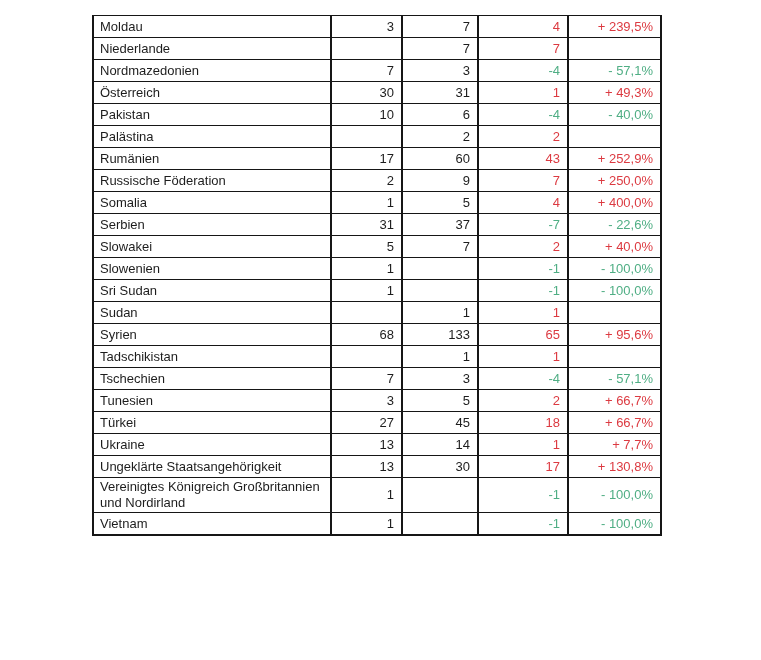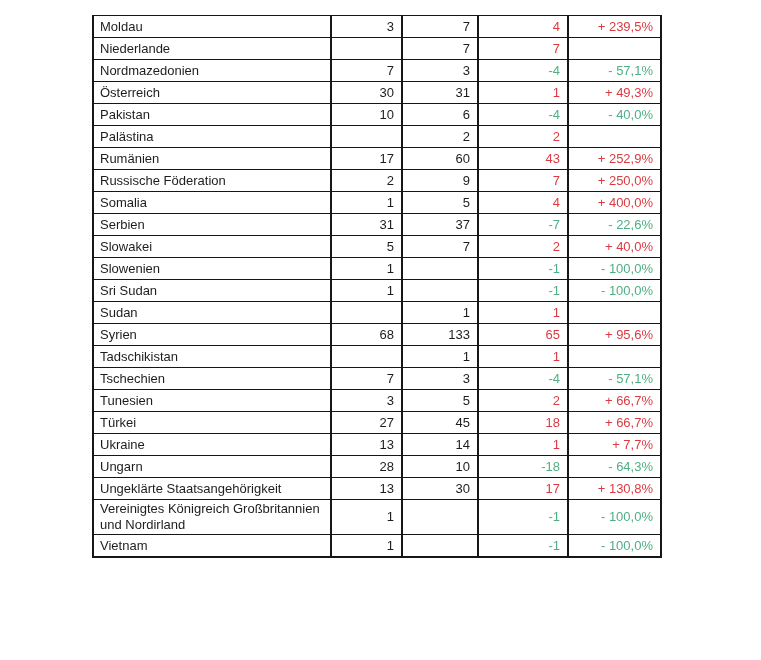--- a/index.html
+++ b/index.html
@@ -195,27 +195,20 @@
           <td class="c-num up">+ 66,7%</td>
         </tr>
         <tr>
           <td class="c-name">Ukraine</td>
           <td class="c-num">13</td>
           <td class="c-num">14</td>
           <td class="c-num up">1</td>
           <td class="c-num up">+ 7,7%</td>
         </tr>
         <tr>
-          <td class="c-name">Ungarn</td>
-          <td class="c-num">28</td>
-          <td class="c-num">10</td>
-          <td class="c-num down">-18</td>
-          <td class="c-num down">- 64,3%</td>
-        </tr>
-        <tr>
           <td class="c-name">Ungeklärte Staatsangehörigkeit</td>
           <td class="c-num">13</td>
           <td class="c-num">30</td>
           <td class="c-num up">17</td>
           <td class="c-num up">+ 130,8%</td>
         </tr>
         <tr>
           <td class="c-name">Vereinigtes Königreich Großbritannien und Nordirland</td>
           <td class="c-num">1</td>
           <td class="c-num"></td>

